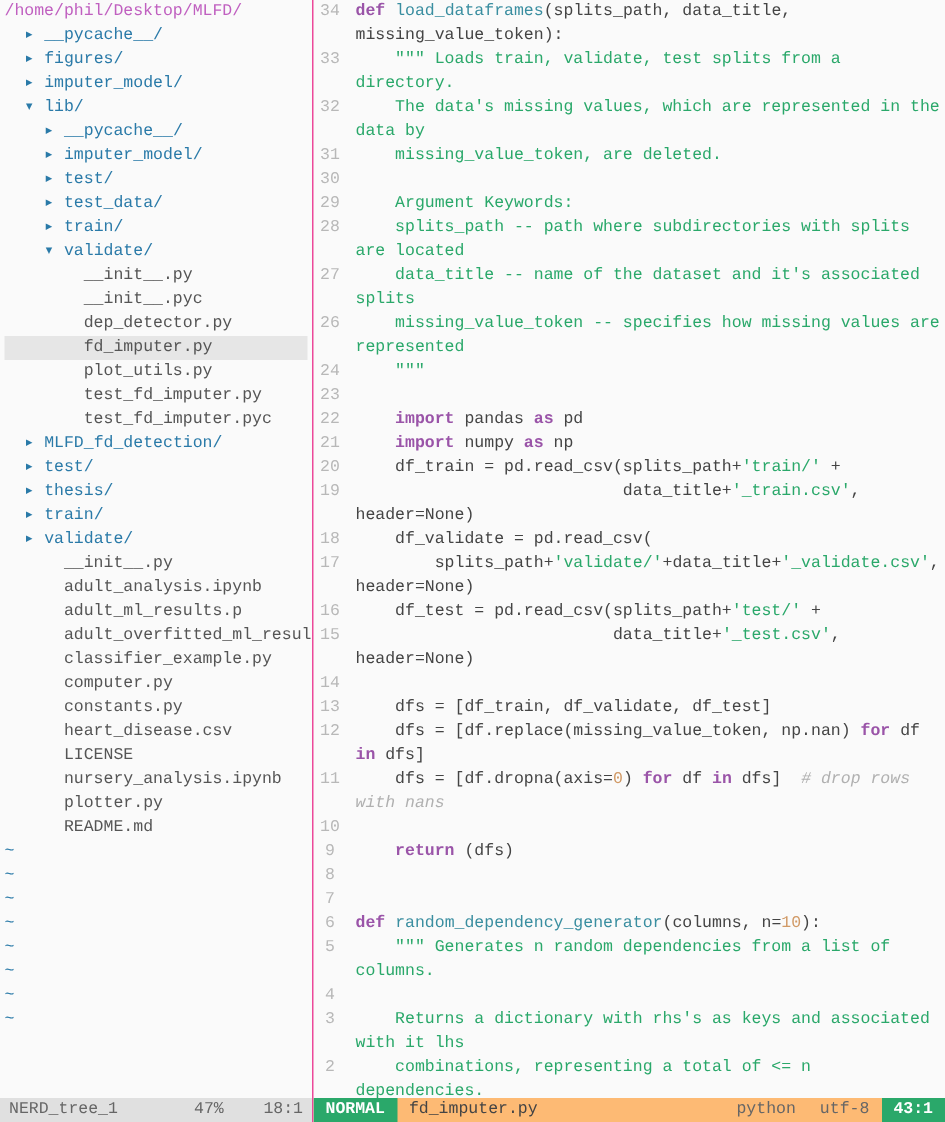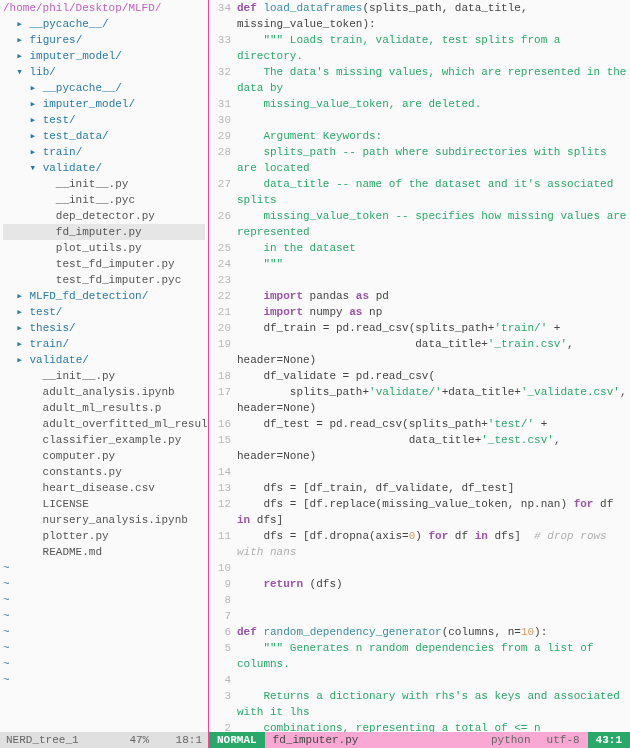--- a/index.html
+++ b/index.html
@@ -63,41 +63,41 @@
   .str { color: #2aa86a; }
   .cmt { color: #b0b0b0; font-style: italic; }
   .num { color: #d19a66; }
   .code-status {
     position: absolute;
     bottom: 0;
     left: 0;
     right: 0;
     display: flex;
     align-items: center;
-    background: #f9a8d4;
+    background: #fdba74;
     font-size: 11px;
     line-height: 16px;
   }
   .code-status .mode {
     background: #2aa86a;
     color: #fff;
     font-weight: bold;
     padding: 0 8px;
   }
   .code-status .fname { padding: 0 8px; color: #444; flex: 0 0 auto; }
   .code-status .spacer { flex: 1; }
   .code-status .ft, .code-status .enc { padding: 0 8px; color: #666; }
   .code-status .pos {
     background: #2aa86a;
     color: #fff;
     font-weight: bold;
     padding: 0 8px;
   }
   .line { display: flex; }
-  .line .num-col { width: 28px; text-align: right; padding-right: 6px; color: #b8b8b8; flex-shrink: 0; }
+  .line .num-col { width: 28px; text-align: center; padding-right: 6px; color: #b8b8b8; flex-shrink: 0; }
   .line .txt { flex: 1; white-space: pre-wrap; word-break: break-word; }
 </style>
 </head>
 <body>
 
 <div class="main">
   <div class="tree">
     <div class="path">/home/phil/Desktop/MLFD/</div>
     <div id="tree-entries">
         <div class="tree-row">  <span class="arrow">▸</span> <span class="dir">__pycache__/</span></div>
@@ -187,24 +187,20 @@
         </div>
         <div class="line">
           <div class="num-col">27</div>
           <div class="txt"><span class="str">    data_title -- name of the dataset and it's associated splits</span></div>
         </div>
         <div class="line">
           <div class="num-col">26</div>
           <div class="txt"><span class="str">    missing_value_token -- specifies how missing values are represented</span></div>
         </div>
         <div class="line">
-          <div class="num-col">25</div>
-          <div class="txt"><span class="str">    in the dataset</span></div>
-        </div>
-        <div class="line">
           <div class="num-col">24</div>
           <div class="txt"><span class="str">    """</span></div>
         </div>
         <div class="line">
           <div class="num-col">23</div>
           <div class="txt"></div>
         </div>
         <div class="line">
           <div class="num-col">22</div>
           <div class="txt">    <span class="kw">import</span> pandas <span class="kw">as</span> pd</div>

